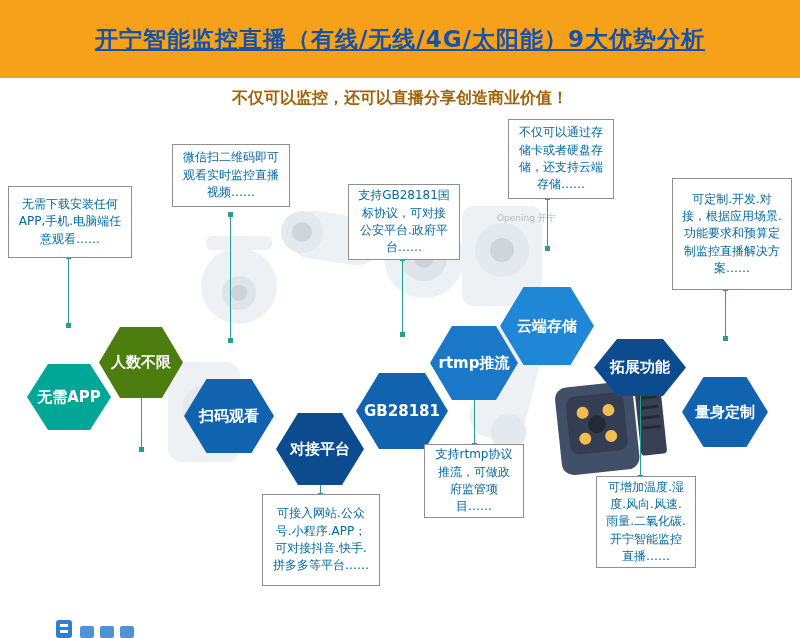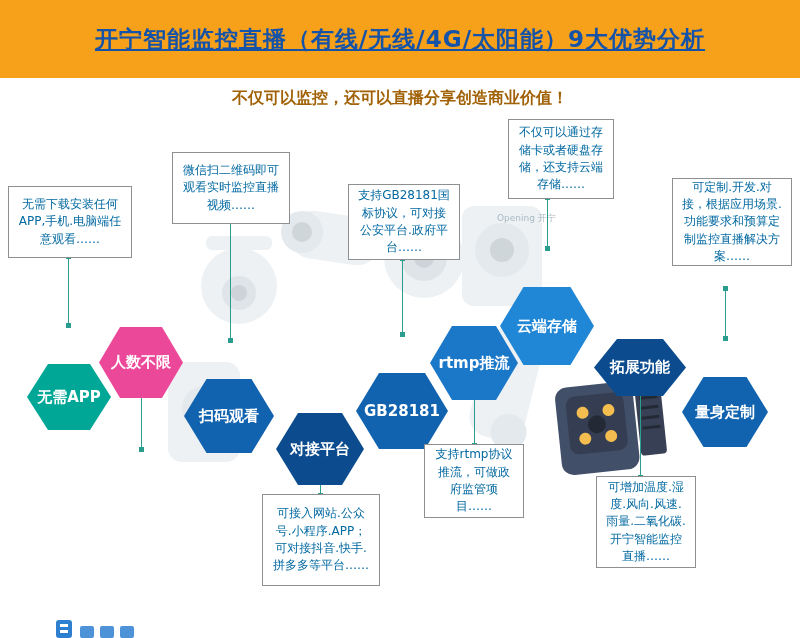--- a/index.html
+++ b/index.html
@@ -99,42 +99,42 @@
   <div class="connector" style="left: 230px; top: 214px; height: 127px; background-color: rgb(42, 157, 143);"></div>
   <div class="connector" style="left: 402px; top: 258px; height: 77px; background-color: rgb(42, 157, 143);"></div>
   <div class="connector" style="left: 547px; top: 197px; height: 52px; background-color: rgb(42, 157, 143);"></div>
   <div class="connector" style="left: 725px; top: 288px; height: 51px; background-color: rgb(42, 157, 143);"></div>
   <div class="connector" style="left: 141px; top: 356px; height: 94px; background-color: rgb(42, 157, 143);"></div>
   <div class="connector" style="left: 320px; top: 443px; height: 53px; background-color: rgb(42, 157, 143);"></div>
   <div class="connector" style="left: 474px; top: 358px; height: 88px; background-color: rgb(42, 157, 143);"></div>
   <div class="connector" style="left: 640px; top: 375px; height: 103px; background-color: rgb(42, 157, 143);"></div>
 
   <div class="hex" style="left: 27px; top: 324px; width: 84px; height: 66px; background-color: rgb(0, 167, 150);">无需APP</div>
-  <div class="hex" style="left: 99px; top: 287px; width: 84px; height: 71px; background-color: #ec4899;">人数不限</div>
+  <div class="hex" style="left: 99px; top: 287px; width: 84px; height: 71px; background-color: #4d7c0f;">人数不限</div>
   <div class="hex" style="left: 184px; top: 339px; width: 90px; height: 74px; background-color: rgb(18, 99, 175);">扫码观看</div>
   <div class="hex" style="left: 276px; top: 373px; width: 88px; height: 72px; background-color: rgb(12, 76, 142);">对接平台</div>
   <div class="hex" style="left: 356px; top: 333px; width: 92px; height: 76px; background-color: rgb(18, 99, 175);">GB28181</div>
   <div class="hex" style="left: 430px; top: 286px; width: 88px; height: 74px; background-color: rgb(27, 120, 200);">rtmp推流</div>
   <div class="hex" style="left: 500px; top: 247px; width: 94px; height: 78px; background-color: rgb(32, 134, 214);">云端存储</div>
   <div class="hex" style="left: 594px; top: 299px; width: 92px; height: 57px; background-color: rgb(12, 76, 142);">拓展功能</div>
   <div class="hex" style="left: 682px; top: 337px; width: 86px; height: 70px; background-color: rgb(18, 99, 175);">量身定制</div>
 
   <div class="callout" style="left:8px;top:186px;width:124px;height:72px">
       <span>无需下载安装任何APP,手机.电脑端任意观看……</span>
     </div>
-  <div class="callout" style="left:172px;top:152px;width:118px;height:72px">
+  <div class="callout" style="left:172px;top:144px;width:118px;height:63px">
       <span>微信扫二维码即可观看实时监控直播视频……</span>
     </div>
   <div class="callout" style="left:348px;top:184px;width:112px;height:76px">
       <span>支持GB28181国标协议，可对接公安平台.政府平台……</span>
     </div>
   <div class="callout" style="left:508px;top:119px;width:106px;height:80px">
       <span>不仅可以通过存储卡或者硬盘存储，还支持云端存储……</span>
     </div>
-  <div class="callout" style="left:672px;top:178px;width:120px;height:88px">
+  <div class="callout" style="left:672px;top:178px;width:120px;height:112px">
       <span>可定制.开发.对接，根据应用场景.功能要求和预算定制监控直播解决方案……</span>
     </div>
   <div class="callout" style="left:262px;top:494px;width:118px;height:92px">
       <span>可接入网站.公众号.小程序.APP；可对接抖音.快手.拼多多等平台……</span>
     </div>
   <div class="callout" style="left:424px;top:444px;width:100px;height:74px">
       <span>支持rtmp协议推流，可做政府监管项目……</span>
     </div>
   <div class="callout" style="left:596px;top:476px;width:100px;height:92px">
       <span>可增加温度.湿度.风向.风速.雨量.二氧化碳.开宁智能监控直播……</span>

